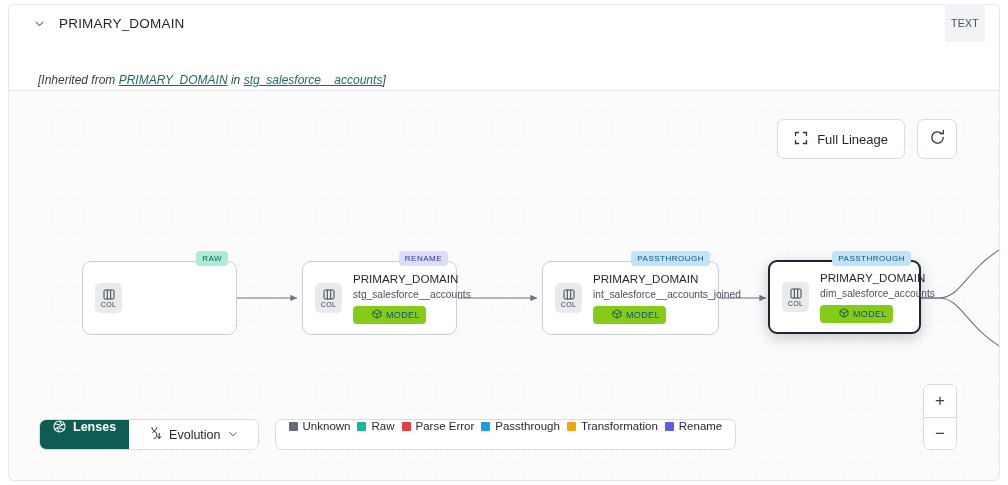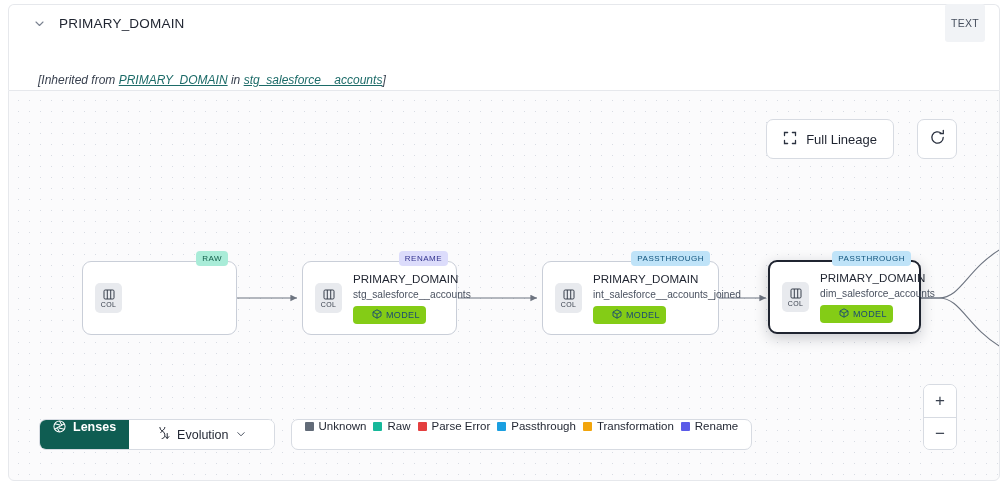--- a/index.html
+++ b/index.html
@@ -102,21 +102,21 @@
     overflow: hidden;
   }
 
   .edges { position: absolute; left: 0; top: 0; width: 992px; height: 391px; }
 
   
   .top-controls {
     position: absolute;
     right: 42px; top: 28px;
     display: flex;
-    gap: 23px;
+    gap: 12px;
   }
   .btn-full-lineage {
     height: 40px;
     display: flex; align-items: center; gap: 9px;
     padding: 0 16px;
     background: #ffffff;
     border: 1px solid #d7dbe2;
     border-radius: 7px;
     font-size: 13px;
     color: #1f2430;
@@ -226,21 +226,21 @@
     font-size: 12.5px;
     font-weight: bold;
     padding: 0 13px;
     cursor: pointer;
   }
   .seg-evolution {
     display: flex; align-items: center; gap: 7px;
     background: #ffffff;
     color: #1f2430;
     font-size: 12.5px;
-    padding: 0 28px;
+    padding: 0 20px;
     cursor: pointer;
   }
   .legend {
     display: flex; align-items: flex-start; gap: 7px;
     height: 31px;
     padding: 0 13px;
     background: #ffffff;
     border: 1px solid #d7dbe2;
     border-radius: 7px;
   }

